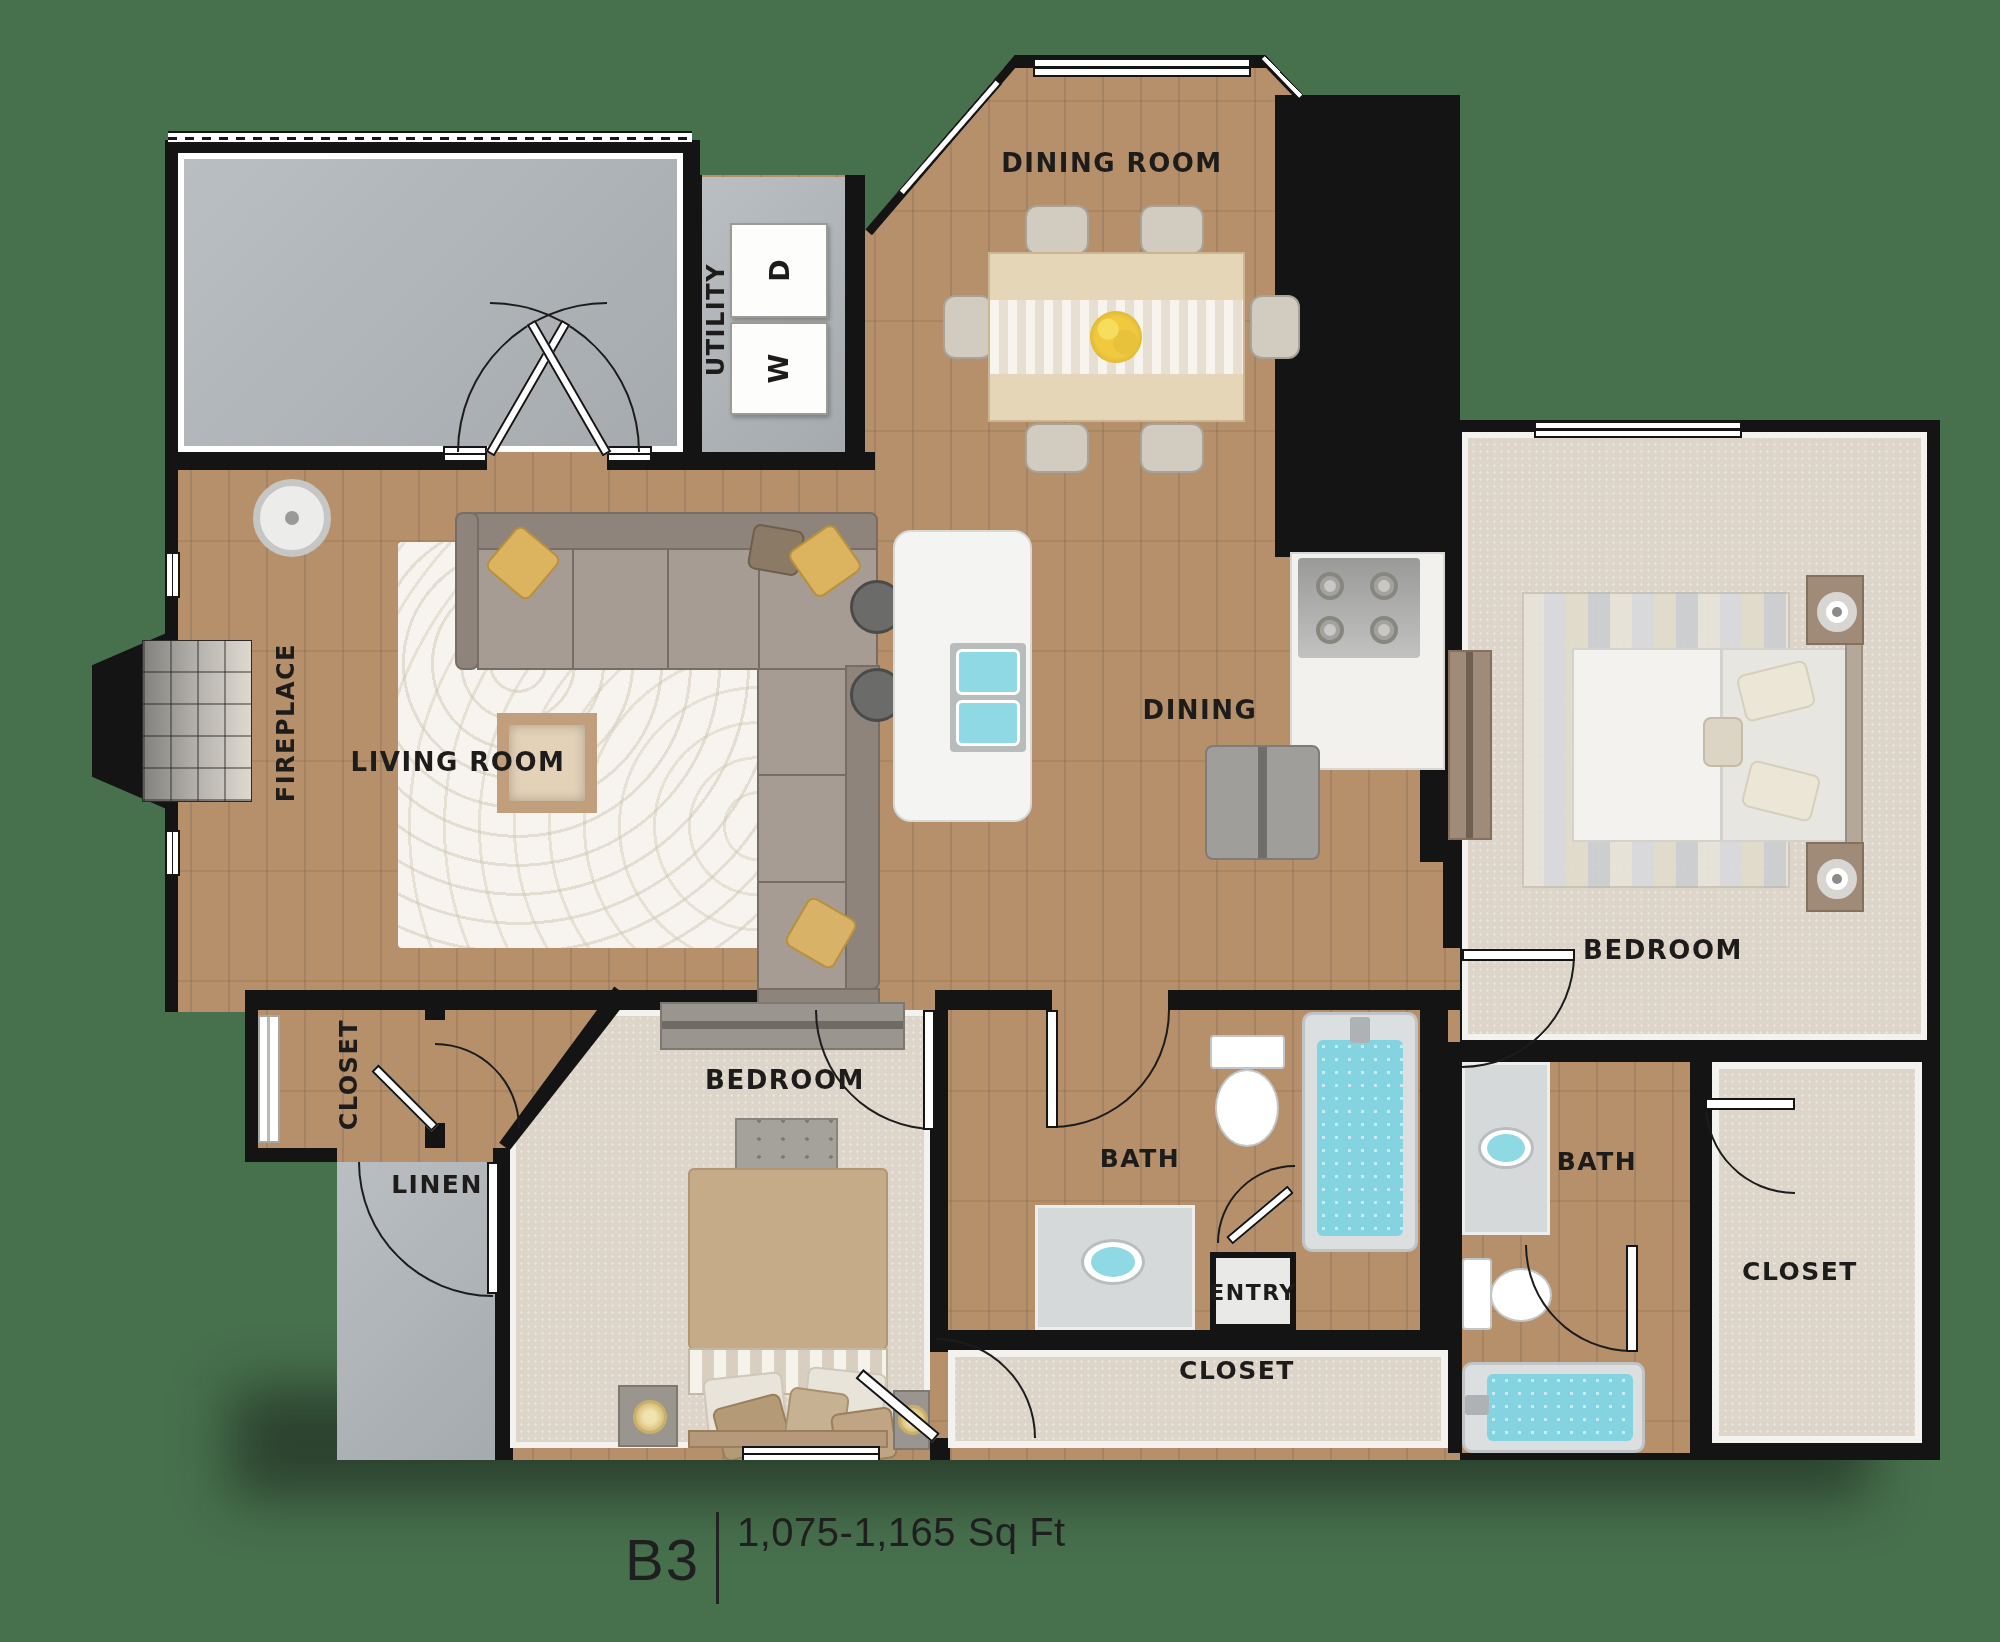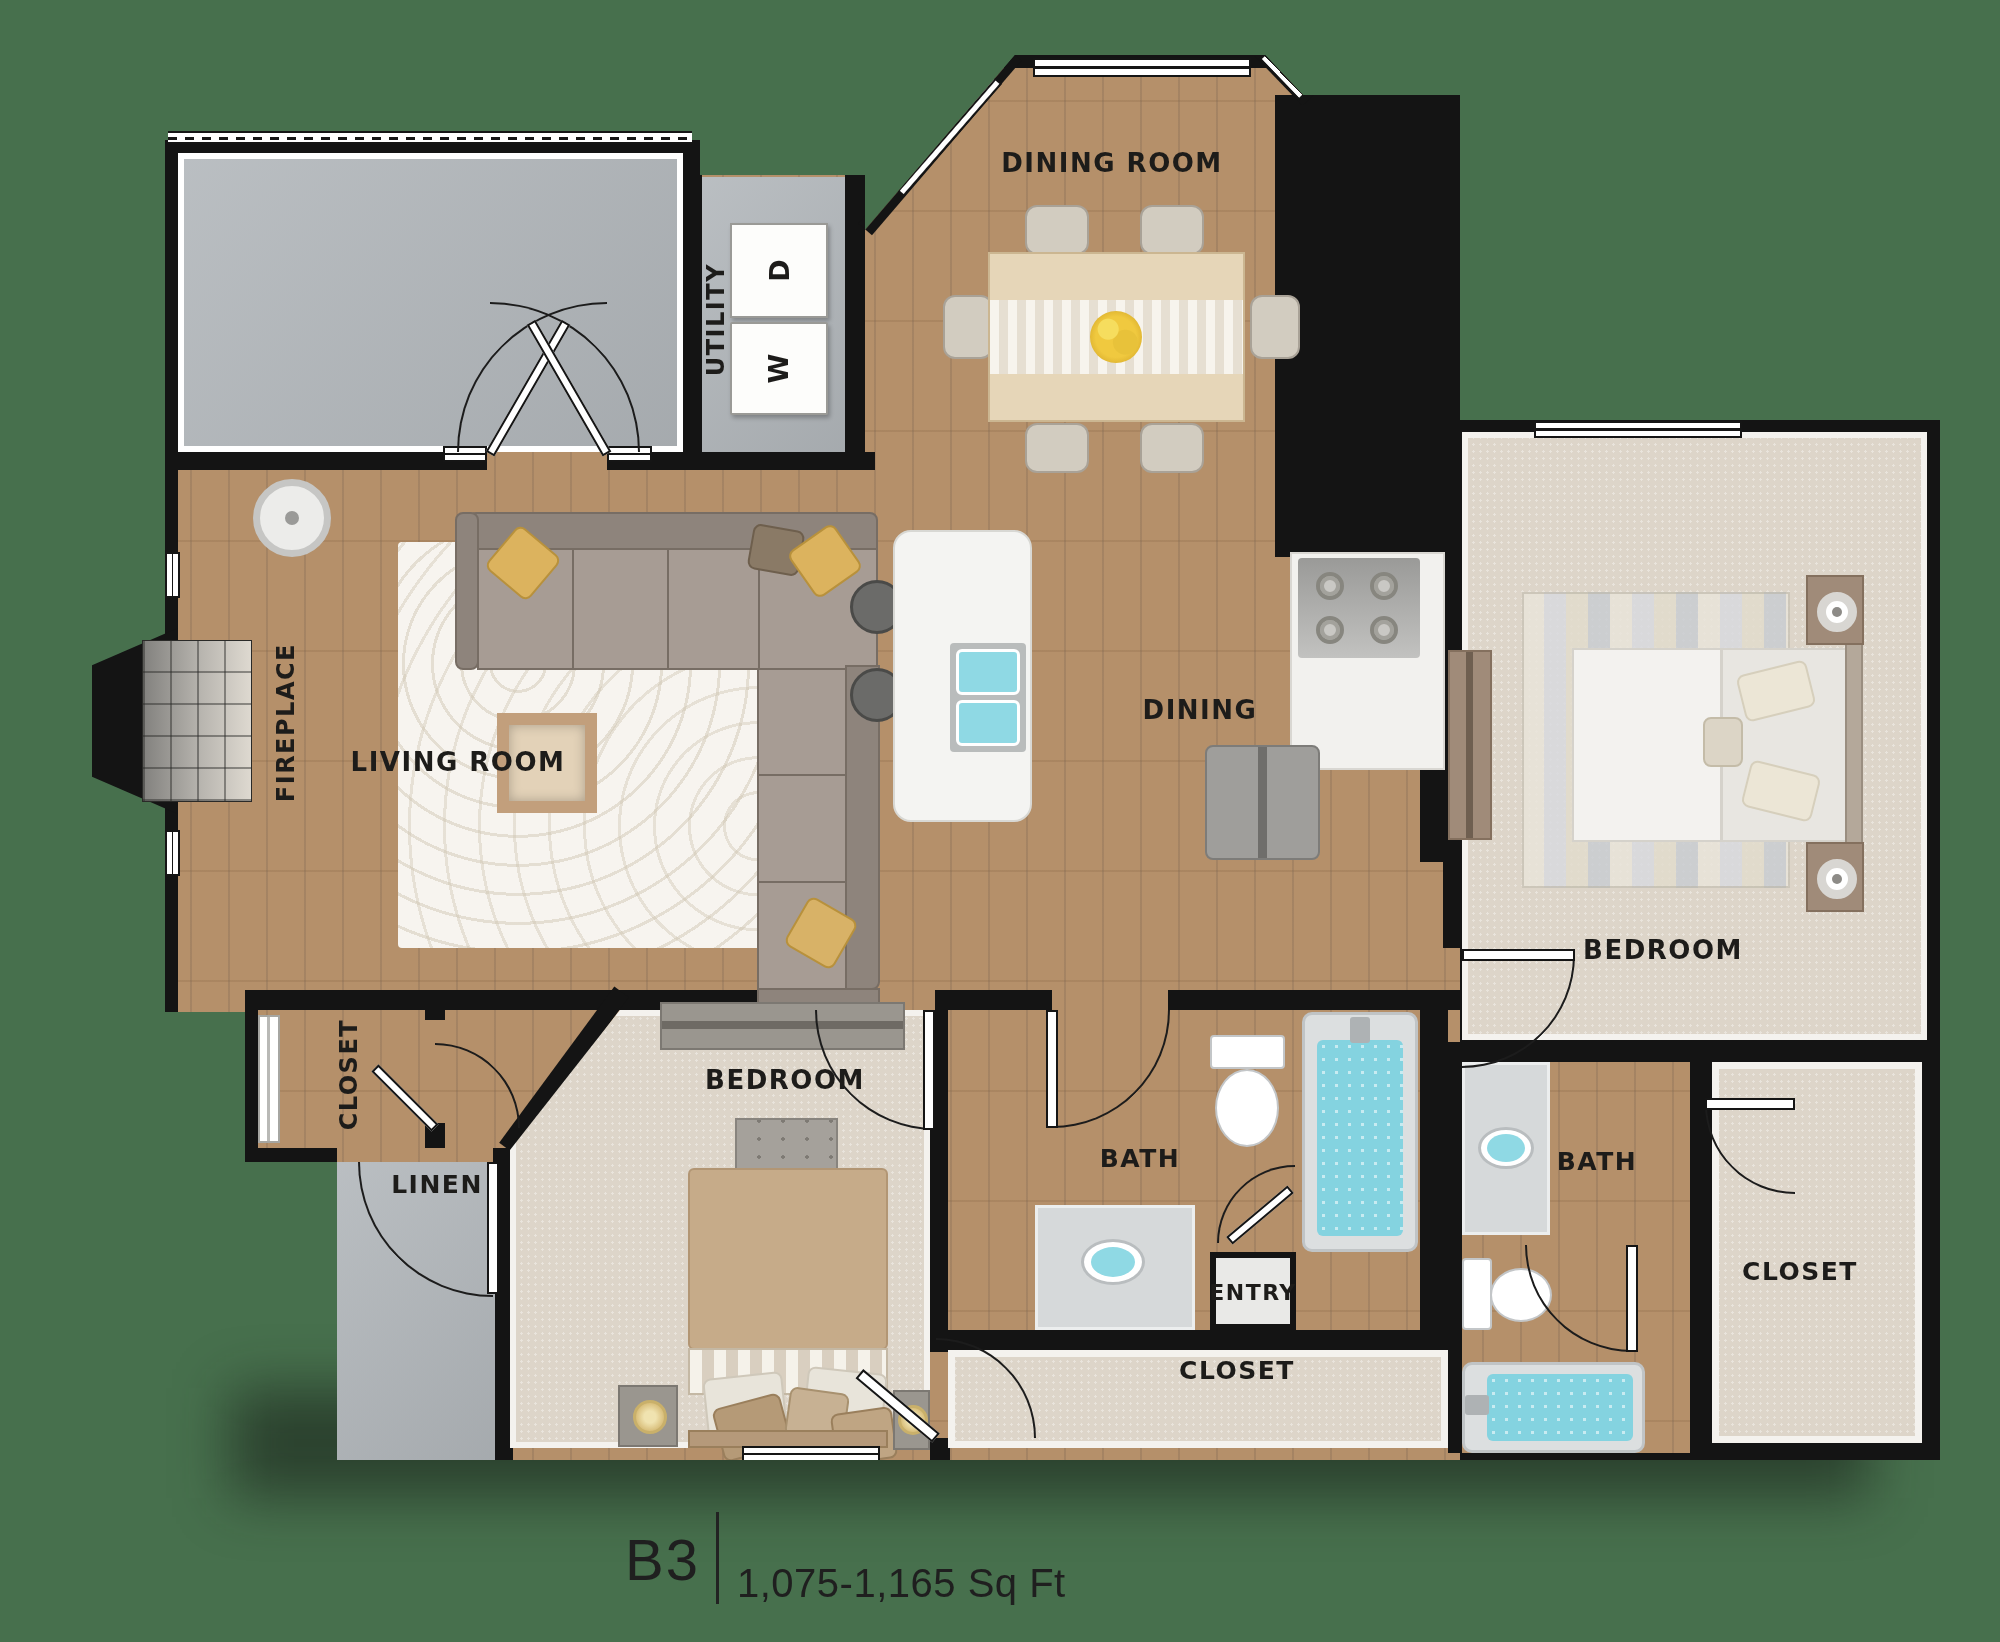--- a/index.html
+++ b/index.html
@@ -292,15 +292,15 @@
        linear-gradient(90deg,#82817e,#b9b6b0 55%,#ded9d0);
        border:1px solid #2a2a28;box-sizing:border-box;"></div>
 
   <div class="abs" style="left:168px;top:131px;width:524px;height:13px;background-color:#fff;
        border-top:2px solid #161616;border-bottom:2px solid #161616;
        background-image:repeating-linear-gradient(90deg,#161616 0 9px,rgba(0,0,0,0) 9px 17px);
        background-size:100% 3px;background-position:0 4px;background-repeat:no-repeat;box-sizing:border-box;"></div>
 
   <div class="abs title-text" style="left:560px;top:1526px;width:140px;font-size:58px;font-weight:400;text-align:right;letter-spacing:2px;">B3</div>
   <div class="abs" style="left:716px;top:1512px;width:3px;height:92px;background:#222;"></div>
-  <div class="abs title-text" style="left:737px;top:1561px;width:700px;font-size:40px;font-weight:400;letter-spacing:.5px;">1,075-1,165 Sq Ft</div>
+  <div class="abs title-text" style="left:737px;top:1510px;width:700px;font-size:40px;font-weight:400;letter-spacing:.5px;">1,075-1,165 Sq Ft</div>
 
 </div>
 
 </body></html>

